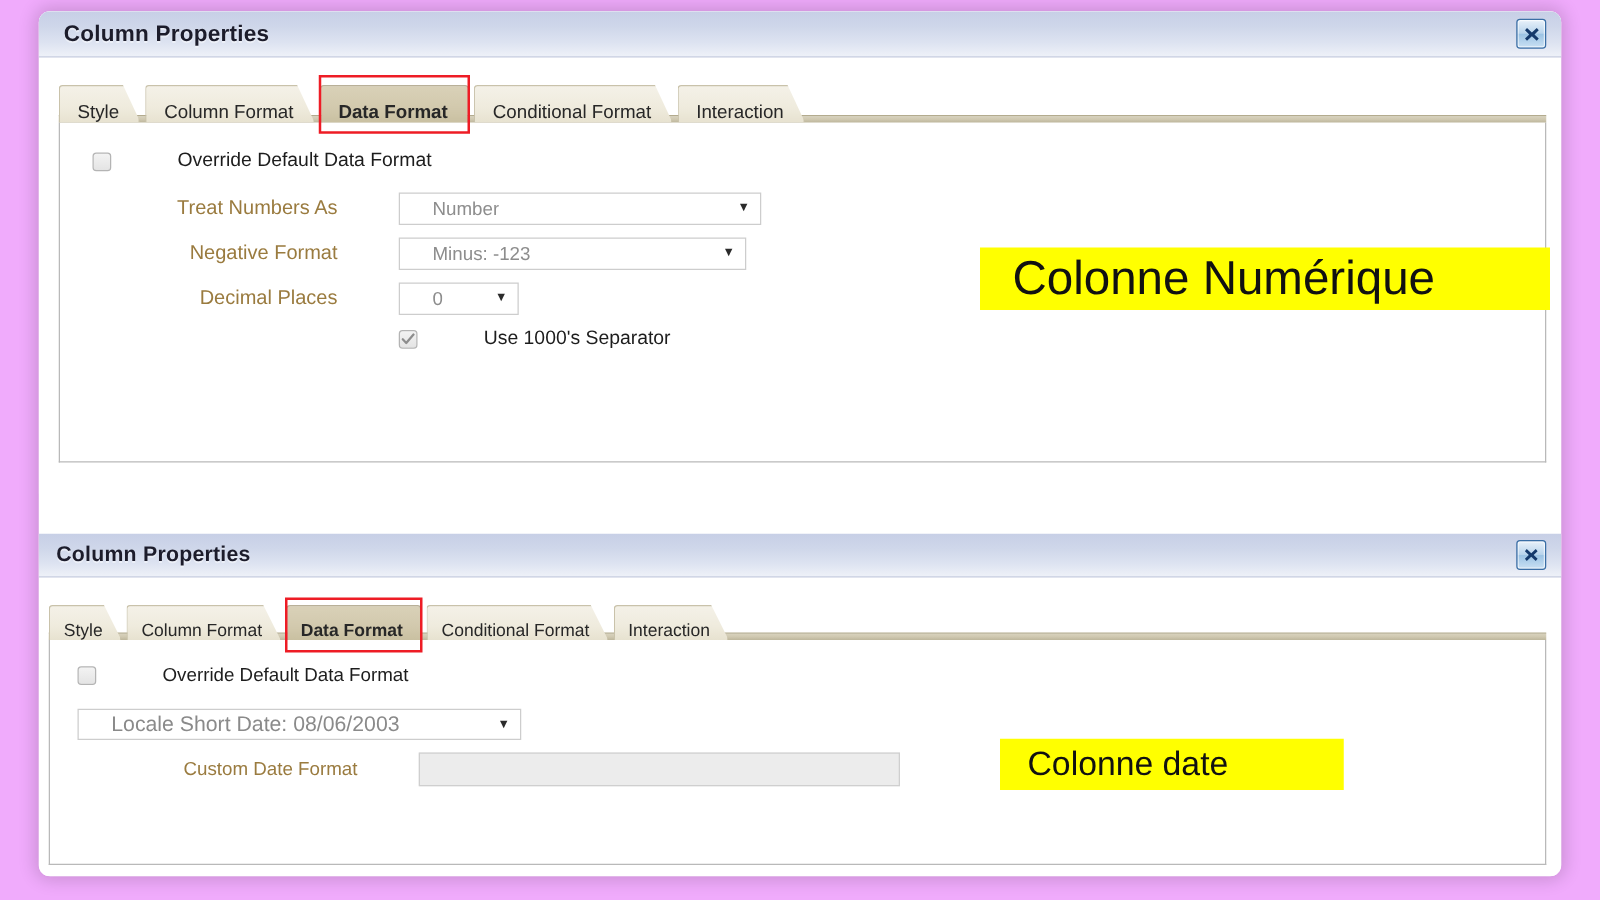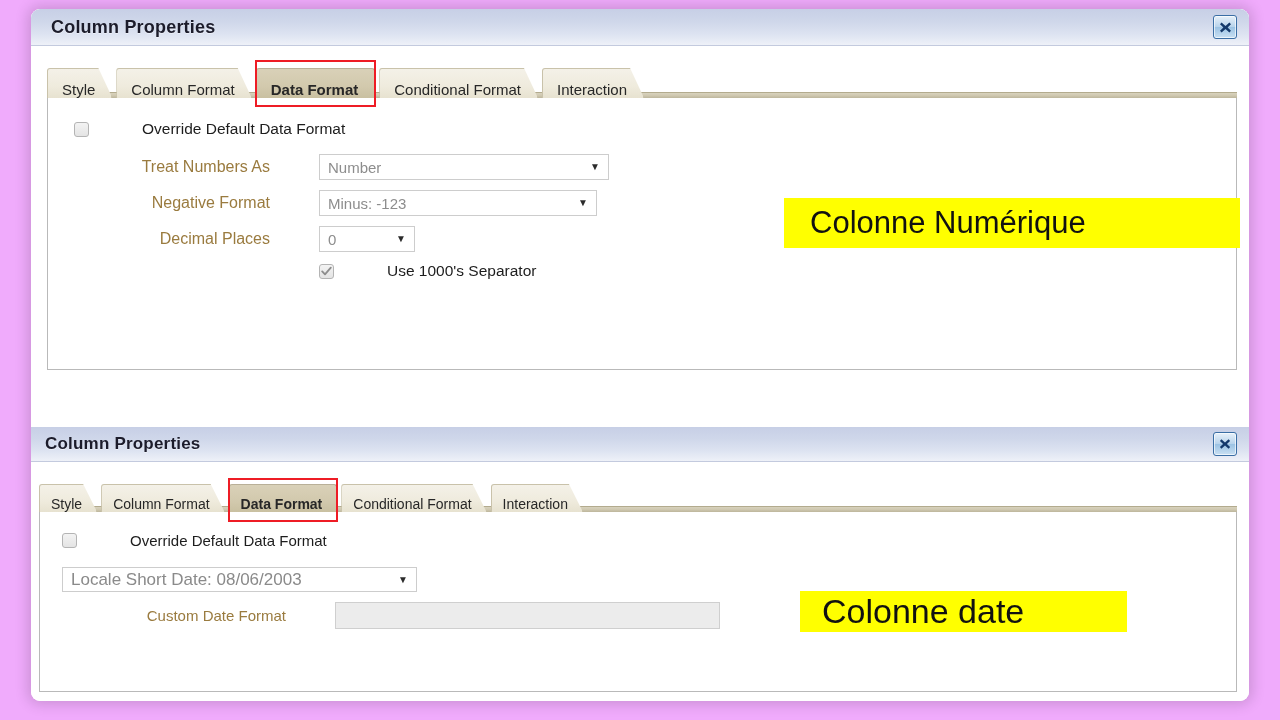--- a/index.html
+++ b/index.html
@@ -216,20 +216,21 @@
     align-items: center;
     box-sizing: border-box;
     cursor: pointer;
   }
   .select .sel-value {
     font-size: 15px;
     color: #8d8d8d;
     padding-left: 8px;
     white-space: nowrap;
     overflow: hidden;
+    margin-left: 18px;
   }
   .select .caret {
     position: absolute;
     right: 8px;
     top: 50%;
     transform: translateY(-50%);
     font-size: 10px;
     color: #2b2b2b;
     line-height: 1;
   }
@@ -258,29 +259,29 @@
     align-items: center;
     color: #111111;
     white-space: nowrap;
     box-sizing: border-box;
   }
   .hl-numeric {
     left: 736px;
     top: 100px;
     width: 456px;
     height: 50px;
-    font-size: 31px;
+    font-size: 38px;
     padding-left: 26px;
   }
   .hl-date {
     left: 760px;
     top: 79px;
-    width: 327px;
+    width: 275px;
     height: 41px;
-    font-size: 34px;
+    font-size: 27px;
     padding-left: 22px;
   }
 </style>
 </head>
 <body>
 
 <div class="screen">
   <div class="frame">
 
     <div class="dialog one">

